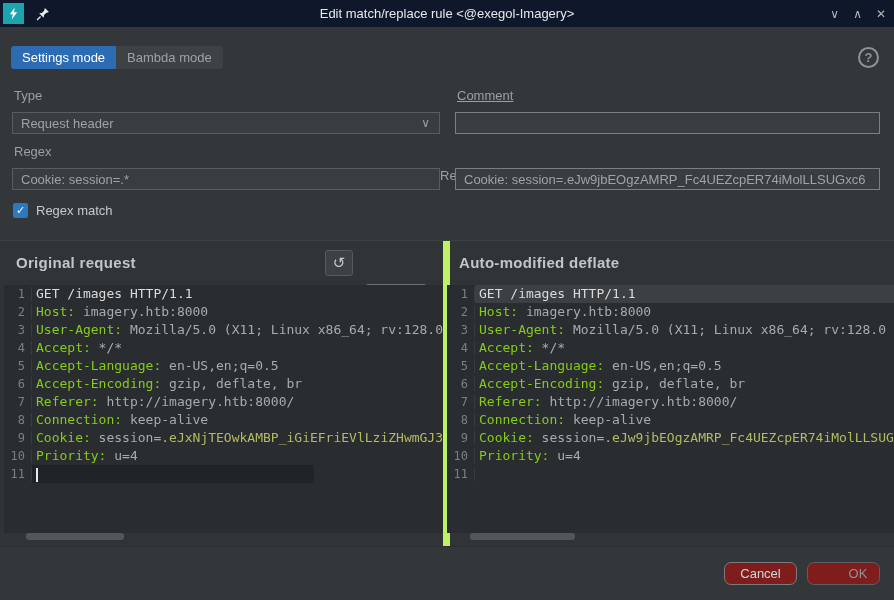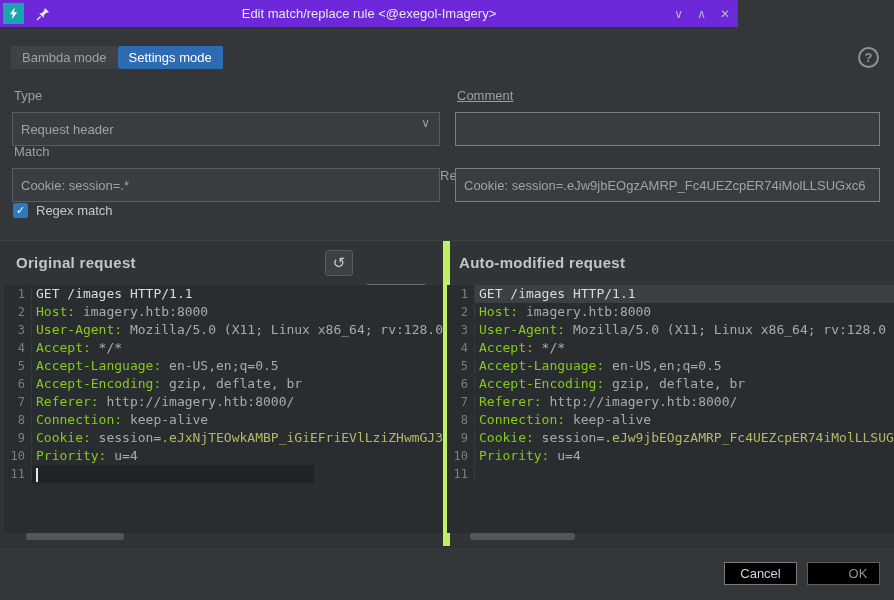--- a/index.html
+++ b/index.html
@@ -5,22 +5,22 @@
   * { box-sizing: border-box; margin: 0; padding: 0; }
   html,body { width:894px; height:600px; overflow:hidden; }
   body {
     background:#34373a;
     font-family:"Liberation Sans", sans-serif;
     position:relative;
     color:#c6c9cb;
   }
   
   .titlebar {
-    position:absolute; top:0; left:0; width:738px; height:27px;
-    background:#6d28d9; display:flex; align-items:center;
+    position:absolute; top:0; left:0; width:894px; height:27px;
+    background:#0f172a; display:flex; align-items:center;
   }
   .app-icon {
     width:21px; height:21px; margin-left:3px; background:#1ba3ae;
     display:flex; align-items:center; justify-content:center; flex-shrink:0;
   }
   .pin-icon { margin-left:11px; width:16px; height:16px; display:flex; align-items:center; justify-content:center; }
   .tb-title {
     position:absolute; left:0; right:0; text-align:center;
     font-size:13px; color:#e7e9ea;
   }
@@ -33,21 +33,21 @@
   .tab.inactive { background:#3e4245; color:#9da2a5; border-radius:0 3px 3px 0; }
   .help-circle {
     position:absolute; top:47px; right:15px; width:21px; height:21px;
     border:2px solid #8f9396; border-radius:50%; color:#8f9396;
     display:flex; align-items:center; justify-content:center;
     font-size:13px; font-weight:bold;
   }
   
   .form-label { position:absolute; font-size:13px; color:#9aa0a3; }
   .field {
-    position:absolute; height:34px; background:#3a3d40;
+    position:absolute; height:22px; background:#3a3d40;
     border:1px solid #595d60; font-size:13px; color:#9ea3a6;
     display:flex; align-items:center; padding:0 8px;
     white-space:nowrap; overflow:hidden;
   }
   .field.light-border { border-color:#7b7f82; }
   .select-chevron { position:absolute; right:9px; top:3px; color:#9aa0a3; font-size:12px; }
   input.field { outline:none; display:block; padding:8px 8px; line-height:20px; }
   .checkbox-row { position:absolute; top:203px; left:13px; display:flex; align-items:center; gap:8px; }
   .checkbox {
     width:15px; height:15px; background:#2e79bd; border-radius:2px;
@@ -100,23 +100,23 @@
     position:absolute; bottom:7px; height:7px; border-radius:3px; background:#53575a;
   }
   
   .footer {
     position:absolute; left:0; bottom:0; width:894px; height:54px;
     background:#34373a; border-top:1px solid #2b2e31;
     display:flex; align-items:center; justify-content:flex-end; gap:10px;
     padding-right:14px;
   }
   .btn {
-    width:73px; height:23px; border-radius:0; font-size:13px;
-    display:flex; align-items:center; justify-content:center;
-    background:#000000;
+    width:73px; height:23px; border-radius:7px; font-size:13px;
+    display:flex; align-items:center; justify-content:center;
+    background:#7f1d1d;
   }
   .btn.cancel { border:1px solid #787c7f; color:#d2d5d7; }
   .btn.ok     { border:1px solid #5b5f62; color:#909497;padding-left:29px; }
 </style>
 </head>
 <body>
 
 <div class="titlebar">
   <div class="app-icon">
     <svg width="13" height="15" viewBox="0 0 16 16">
@@ -131,35 +131,35 @@
   </div>
   <div class="tb-title">Edit match/replace rule &lt;@exegol-Imagery&gt;</div>
   <div class="tb-btns">
     <span class="tb-btn">∨</span>
     <span class="tb-btn">∧</span>
     <span class="tb-btn">✕</span>
   </div>
 </div>
 
 <div class="tabs">
+  <div class="tab active">Settings mode</div>
   <div class="tab inactive">Bambda mode</div>
-  <div class="tab active">Settings mode</div>
 </div>
 <div class="help-circle">?</div>
 
 <div class="form-label" style="top:88px; left:14px;">Type</div>
 <div class="field" style="top:112px; left:12px; width:428px;">
   <span>Request header</span>
   <span class="select-chevron">∨</span>
 </div>
 
 <div class="form-label" style="top:88px; left:457px;text-decoration:underline;">Comment</div>
 <input class="field light-border" style="top: 112px; left: 455px; width: 425px;" value="">
 
-<div class="form-label" style="top:144px; left:14px;">Match</div>
+<div class="form-label" style="top:144px; left:14px;">Regex</div>
 <input class="field" style="top: 168px; left: 12px; width: 428px;" value="Cookie: session=.*">
 
 <div class="form-label" style="top:144px; left:440px;margin-top:24px;">Replace</div>
 <input class="field light-border" style="top: 168px; left: 455px; width: 425px;" value="Cookie: session=.eJw9jbEOgzAMRP_Fc4UEZcpER74iMolLLSUGxc6">
 
 <div class="checkbox-row">
   <div class="checkbox">✓</div>
   <div class="checkbox-label">Regex match</div>
 </div>
 
@@ -214,21 +214,21 @@
         </div>
         <div class="ed-row cur">
           <span class="ln">11</span>
           <span class="code"><span class="caret"></span></span>
         </div>
       </div>
     <div class="hscroll-thumb" style="left:22px; width:98px;"></div>
   </div>
 
   <div class="panel right">
-    <div class="panel-title">Auto-modified request</div>
+    <div class="panel-title">Auto-modified deflate</div>
     <div class="editor" id="editor-modified">
         <div class="ed-row hl">
           <span class="ln">1</span>
           <span class="code"><span class="seg-p">GET /images HTTP/1.1</span></span>
         </div>
         <div class="ed-row">
           <span class="ln">2</span>
           <span class="code"><span class="seg-n">Host:</span><span class="seg-v"> imagery.htb:8000</span></span>
         </div>
         <div class="ed-row">

